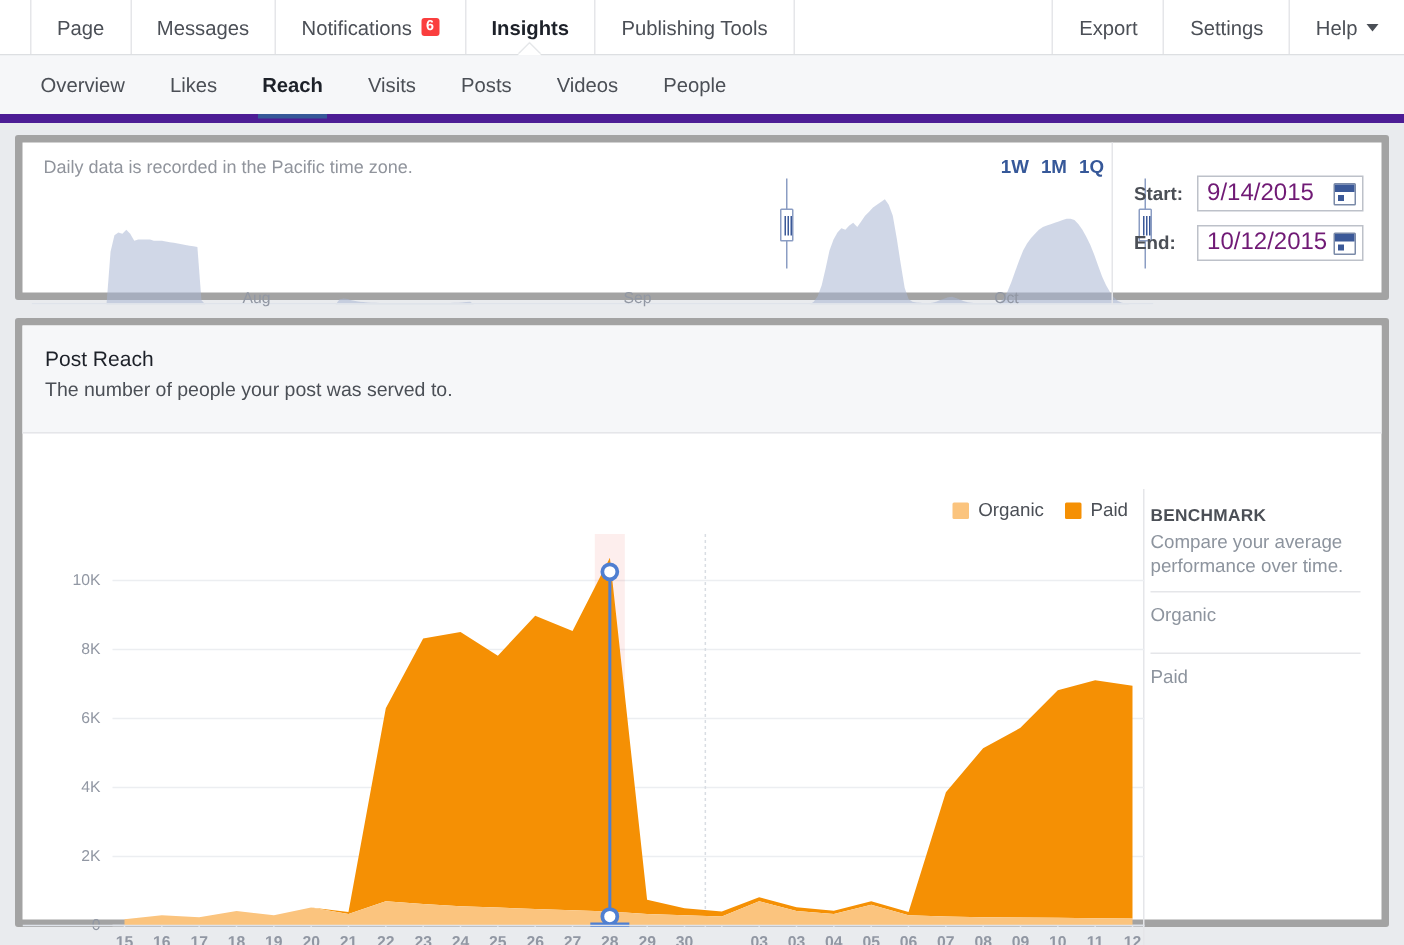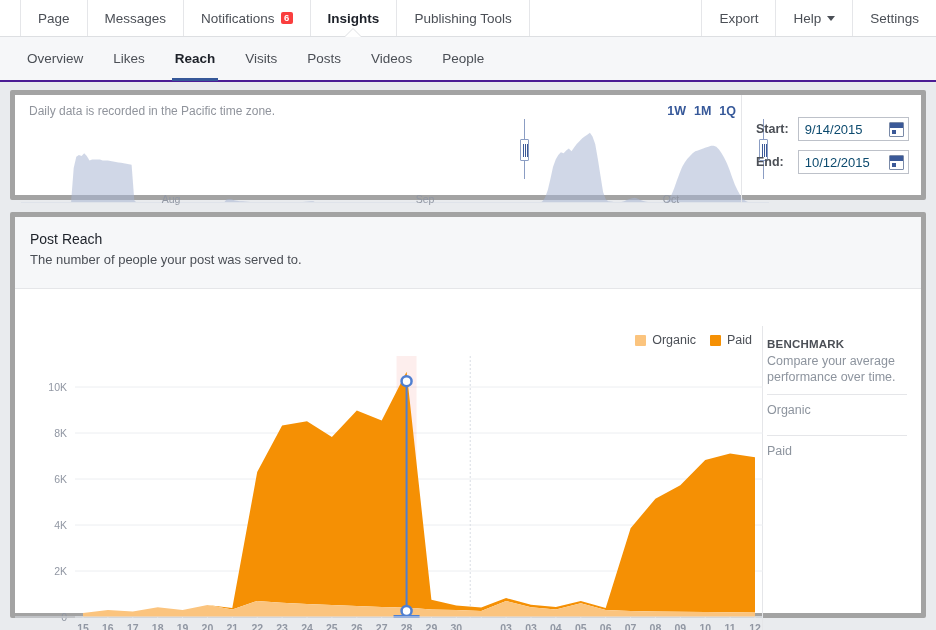--- a/index.html
+++ b/index.html
@@ -41,21 +41,21 @@
   }
   .caret-down {
     display: inline-block; margin-left: 6px; width: 0; height: 0;
     border-left: 4px solid transparent; border-right: 4px solid transparent;
     border-top: 5px solid #4b4f56;
   }
 
   
   .subnav {
     position: absolute; left: 0; top: 37px; width: 936px; height: 45px;
-    background: #f6f7f9; border-bottom: 2px solid #4c1d95;
+    background: #f6f7f9; border-bottom: 6px solid #4c1d95;
     display: flex; align-items: center; padding-left: 12px;
   }
   .subnav-item {
     position: relative; height: 45px; display: flex; align-items: center;
     padding: 0 15px; font-size: 13.5px; color: #4b4f56; cursor: pointer;
   }
   .subnav-item.active { color: #1d2129; font-weight: bold; }
   .subnav-item.active::after {
     content:""; position: absolute; left: 12px; right: 12px; bottom: 0;
     height: 3px; background: #365899;
@@ -109,21 +109,21 @@
   }
   .date-row { display: flex; align-items: center; margin-bottom: 9px; }
   .date-label {
     width: 42px; font-size: 12.5px; font-weight: bold; color: #4b4f56;
   }
   .date-input {
     position: relative; width: 112px; height: 24px;
     border: 1px solid #bdc1c9; background: #fff;
     display: flex; align-items: center; padding-left: 6px;
   }
-  .date-input span { font-size: 13px; color: #0c4a6e; }
+  .date-input span { font-size: 16px; color: #701a75; }
   .cal-ico {
     position: absolute; right: 4px; top: 4px; width: 15px; height: 15px;
     background: #fff; border: 1px solid #7a8aa8; border-radius: 1px;
     cursor: pointer;
   }
   .cal-ico::before {
     content:""; position: absolute; left: 0; right: 0; top: 0; height: 5px;
     background: #3b5998;
   }
   .cal-ico::after {
@@ -201,25 +201,25 @@
         </div>
         <div class="nav-item">
           <span>Publishing Tools</span>
         </div>
       </div>
     <div class="nav-right" id="navRight">
         <div class="nav-item">
           <span>Export</span>
         </div>
         <div class="nav-item">
+          <span>Settings</span>
+        </div>
+        <div class="nav-item">
           <span>Help</span>
           <span class="caret-down"></span>
-        </div>
-        <div class="nav-item">
-          <span>Settings</span>
         </div>
       </div>
   </div>
 
   <div class="subnav" id="subNav">
       <div class="subnav-item">
         <span>Overview</span>
       </div>
       <div class="subnav-item">
         <span>Likes</span>

